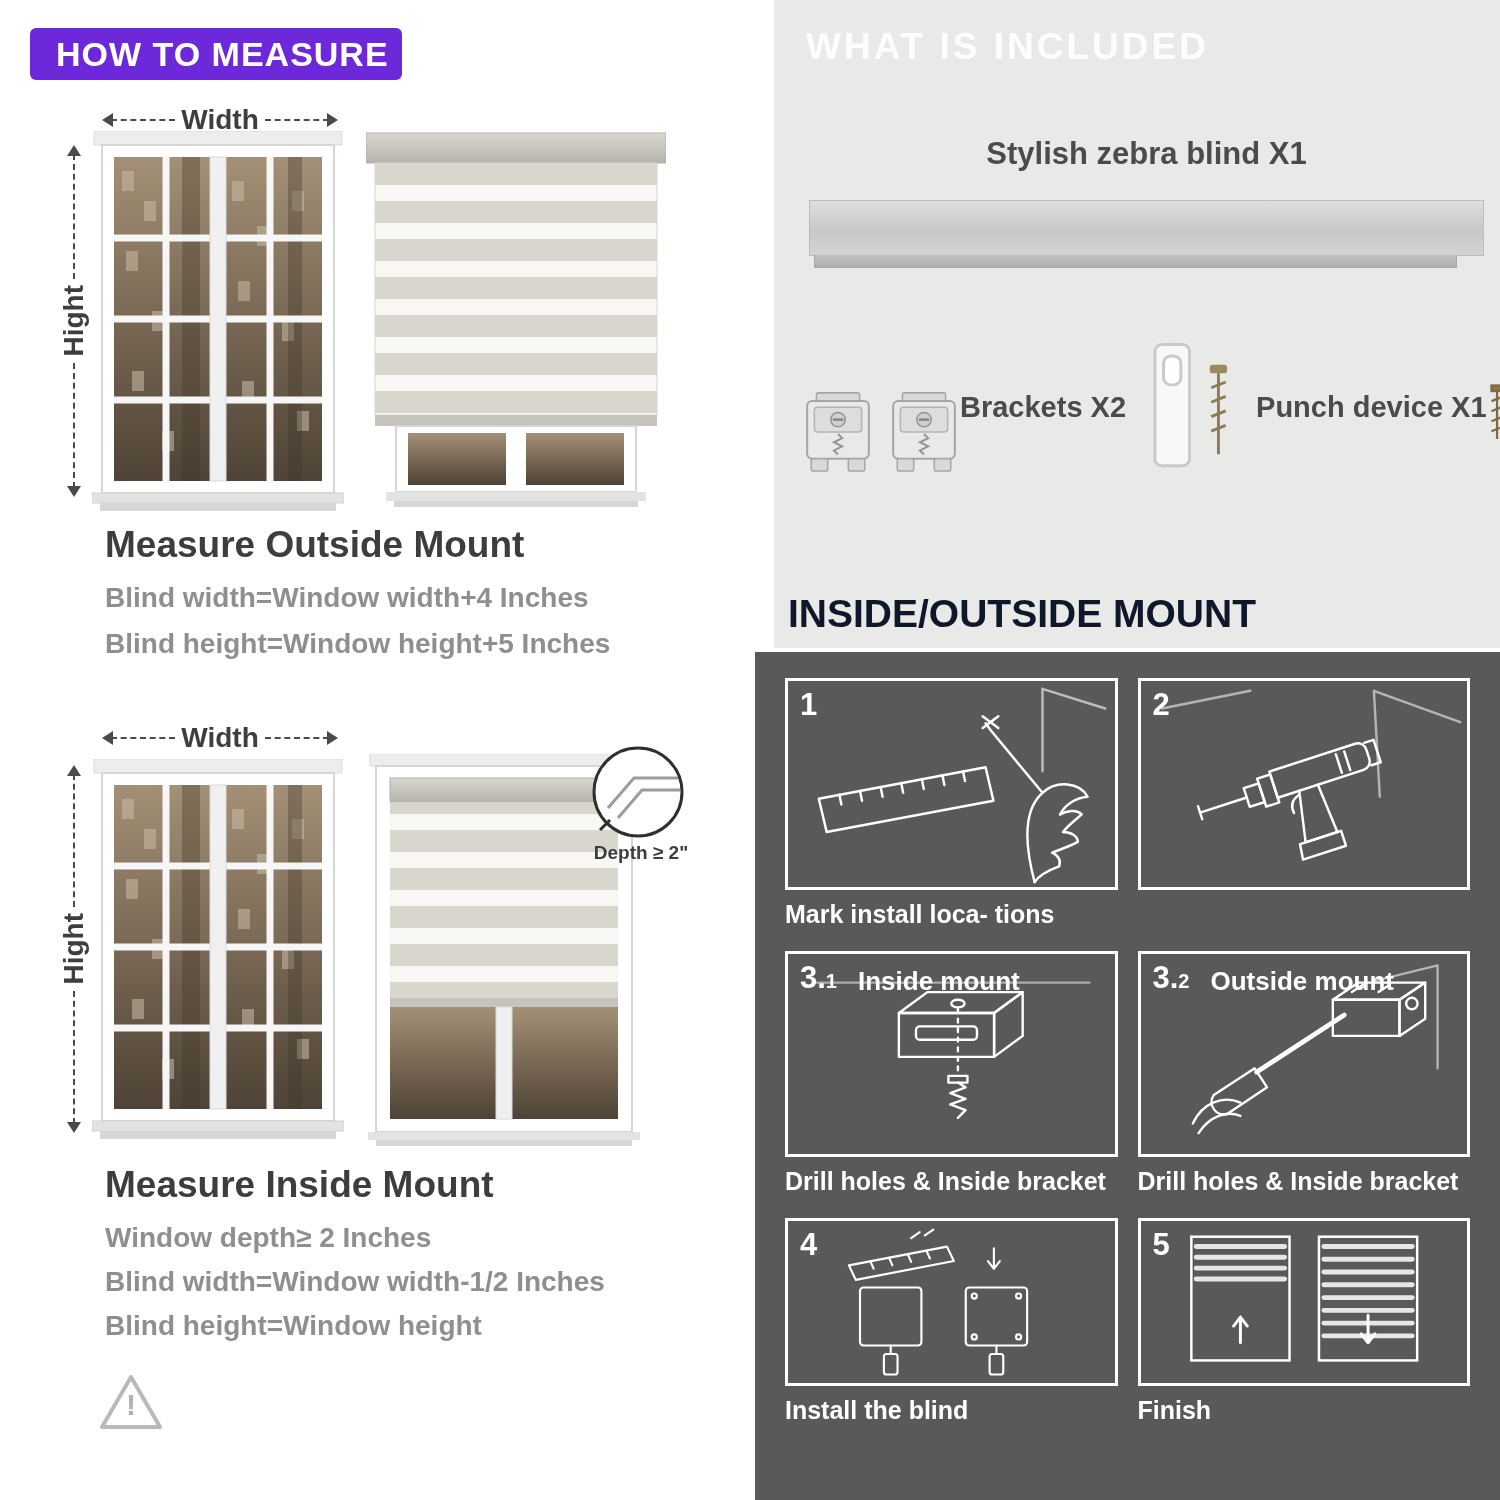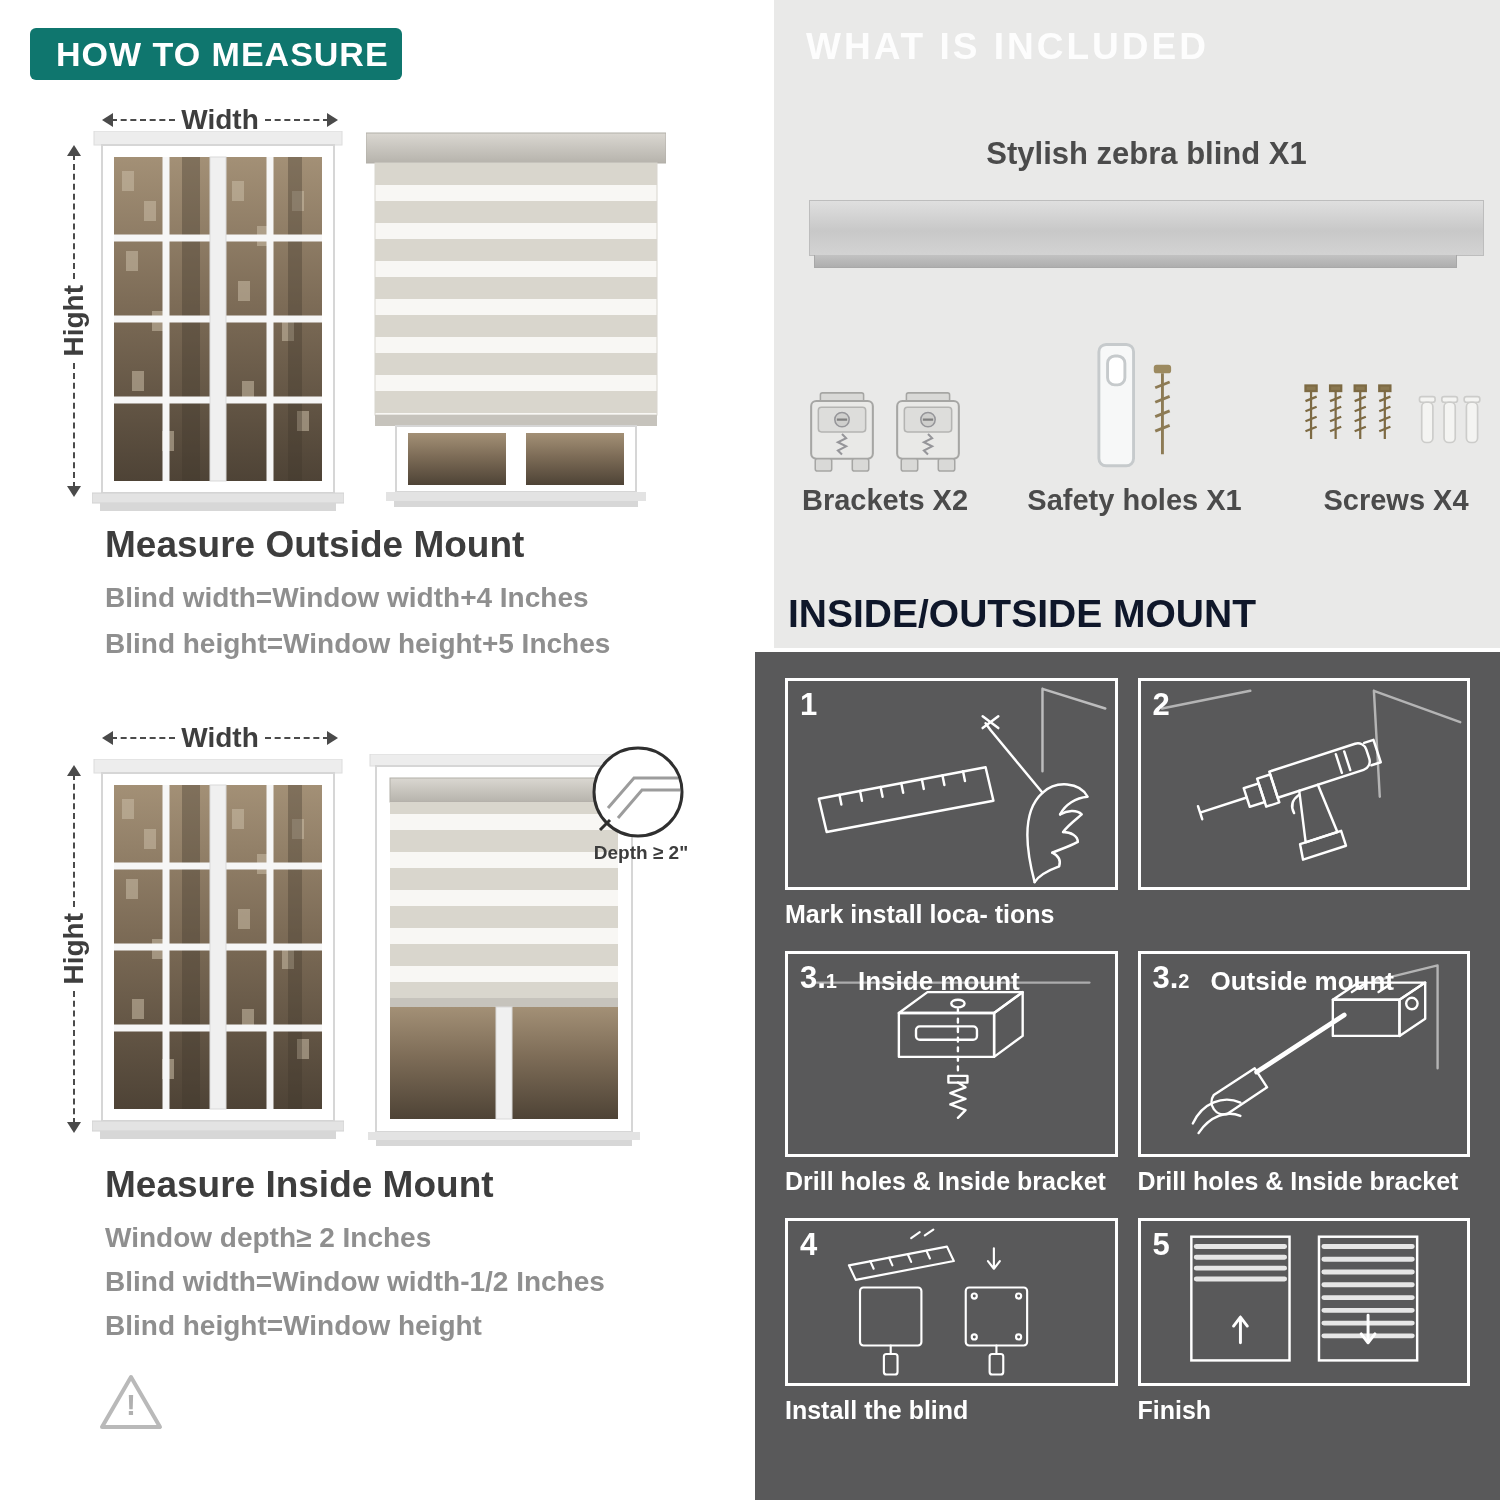--- a/index.html
+++ b/index.html
@@ -2,21 +2,21 @@
 <html><head>
 <meta charset="utf-8">
 <style>
   *{margin:0;padding:0;box-sizing:border-box}
   html,body{background:#ffffff}
   .page{position:relative;width:1500px;height:1500px;background:#ffffff;
         font-family:"Liberation Sans",sans-serif;overflow:hidden}
 
   
   .left-col{position:absolute;left:0;top:0;width:745px;height:1500px}
-  .pill-header{position:absolute;left:30px;top:28px;width:372px;height:52px;background:#0f766e;
+  .pill-header{position:absolute;left:30px;top:28px;width:372px;height:52px;background:#6d28d9;
     border-radius:6px;color:#fff;font-weight:bold;font-size:34px;line-height:52px;
     padding-left:26px;letter-spacing:1px}
   .art{position:absolute}
   .harrow{position:absolute;display:flex;align-items:center;color:#3e3e3e}
   .dash{flex:1;border-top:2px dashed #4a4a4a;height:0}
   .vdash{flex:1;border-left:2px dashed #4a4a4a;width:0}
   .arrow-label{font-size:28px;font-weight:bold;margin:0 6px;color:#3e3e3e;white-space:nowrap}
   .varrow{position:absolute;display:flex;flex-direction:column;align-items:center}
   .varrow .arrow-label{writing-mode:vertical-rl;transform:rotate(180deg);margin:6px 0}
   .ah{width:0;height:0;flex:none}
@@ -39,21 +39,21 @@
   .included-panel{position:absolute;left:774px;top:0;width:745px;height:648px;background:#e9e9e8}
   .included-header{position:absolute;left:32px;top:26px;font-size:37px;font-weight:bold;
     color:#fdfdfd;letter-spacing:3px}
   .product-label{position:absolute;left:0;top:136px;width:100%;text-align:center;
     font-size:31px;font-weight:bold;color:#4b4b4b}
   .headrail{position:absolute;left:35px;top:200px;width:675px;height:56px;
     background:linear-gradient(180deg,#dfdfdf 0%,#c8c8c8 55%,#d3d3d3 100%);border:1px solid #bdbdbd}
   .headrail-lip{position:absolute;left:4px;right:26px;top:100%;height:13px;
     background:linear-gradient(180deg,#c2c2c2,#aeaeae);border:1px solid #a8a8a8;border-top:none}
   .items-row{position:absolute;left:28px;right:28px;top:330px;display:flex;justify-content:space-between}
-  .item{display:flex;flex-direction:column;align-items:center}
+  .item{display:flex;flex-direction:row;align-items:center}
   .item-icons{display:flex;gap:14px;align-items:flex-end;height:148px}
   .item-label{font-size:29px;font-weight:bold;color:#4b4b4b;margin-top:6px;white-space:nowrap}
   .bracket-ic{width:72px;height:88px}
   .safety-ic{width:130px;height:140px}
   .screws-ic{width:190px;height:118px}
 
   
   .mount-title{position:absolute;left:788px;top:592px;font-size:39px;font-weight:bold;color:#0f172a}
   .mount-panel{position:absolute;left:755px;top:652px;width:745px;height:848px;
     background:#59595a;padding:26px 30px}
@@ -308,21 +308,21 @@
             </svg>
         </div>
         <div class="item-label">Brackets X2</div>
       </div>
       <div class="item">
         <div class="item-icons">
           <svg class="safety-ic" viewBox="0 0 90 96">
               <use href="#sym-safety"></use>
             </svg>
         </div>
-        <div class="item-label">Safety holes X1</div>
+        <div class="item-label">Punch device X1</div>
       </div>
       <div class="item">
         <div class="item-icons">
           <svg class="screws-ic" viewBox="0 0 170 80">
               <use href="#sym-screws"></use>
             </svg>
         </div>
         <div class="item-label">Screws X4</div>
       </div>
     </div>

